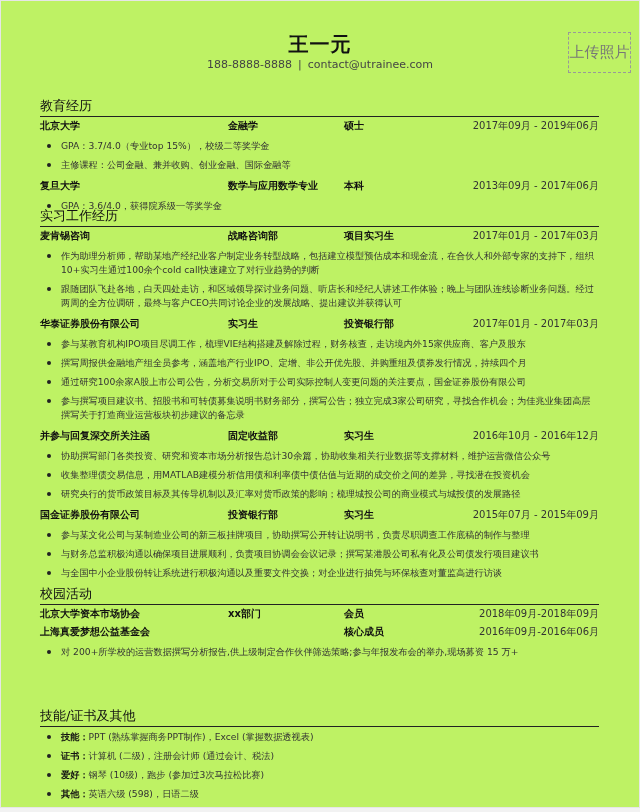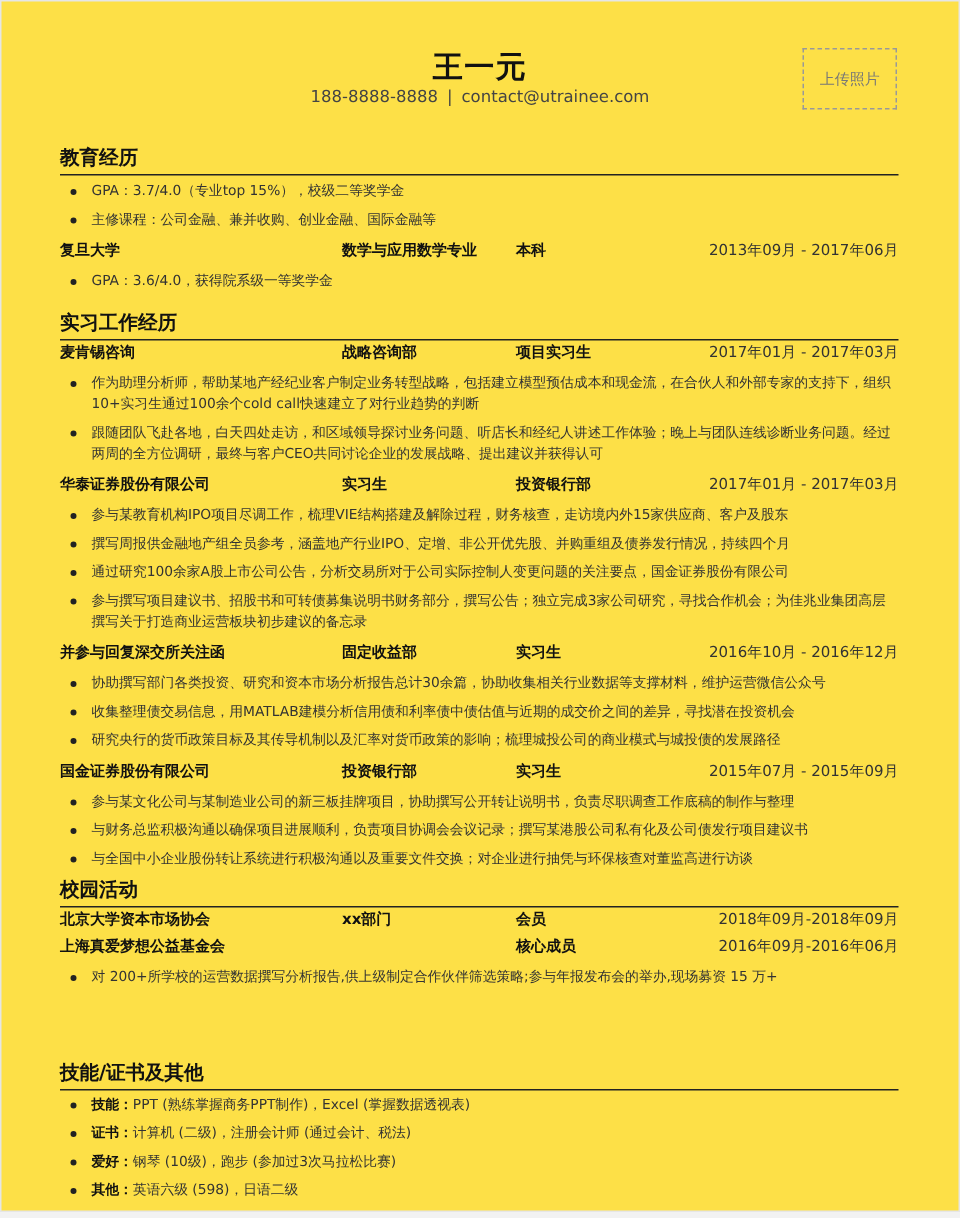--- a/index.html
+++ b/index.html
@@ -4,40 +4,40 @@
 <style>
   html, body { margin: 0; padding: 0; }
   body {
     width: 640px; height: 812px; overflow: hidden;
     background: #f2f2f2;
     font-family: "DejaVu Sans", "Liberation Sans", sans-serif;
     color: #222;
   }
   .page {
     position: absolute; left: 0; top: 0; width: 638px; height: 806px;
-    background: #fde047; border: 1px solid #e6e6e6;
+    background: #bef264; border: 1px solid #e6e6e6;
   }
   .header { position: relative; height: 82px; }
   .name {
     position: absolute; left: 0; right: 0; top: 30px; text-align: center;
     font-size: 20px; font-weight: bold; color: #111; letter-spacing: 1px;
   }
   .contact {
     position: absolute; left: 0; right: 0; top: 57px; text-align: center;
     font-size: 11px; color: #444;
   }
   .contact .sep { margin: 0 6px; }
   .photo {
-    position: absolute; left: 534px; top: 31px; width: 61px; height: 39px;
-    border: 1px dashed #999; font-size: 10px; color: #777;
+    position: absolute; left: 567px; top: 31px; width: 61px; height: 39px;
+    border: 1px dashed #999; font-size: 15px; color: #777;
     display: flex; align-items: center; justify-content: center;
   }
   .section { position: absolute; left: 39px; width: 559px; }
   .sec-title {
-    font-size: 13px; font-weight: bold; color: #111; height: 18px; line-height: 18px;
+    font-size: 13px; font-weight: normal; color: #111; height: 18px; line-height: 18px;
     border-bottom: 1.5px solid #222; padding-bottom: 1px;
   }
   .row {
     position: relative; height: 18px; line-height: 18px; font-size: 10px; font-weight: bold; color: #111;
   }
   .row span { position: absolute; top: 0; white-space: nowrap; }
   .row .c1 { left: 0; }
   .row .c2 { left: 188px; }
   .row .c3 { left: 304px; }
   .row .c4 { right: 0; font-weight: normal; color: #333; font-size: 10px; }
@@ -59,20 +59,26 @@
   <div class="header">
     <div class="name">王一元</div>
     <div class="contact">
       <span>188-8888-8888</span><span class="sep">|</span><span>contact@utrainee.com</span>
     </div>
     <div class="photo">上传照片</div>
   </div>
 
   <div class="section" style="top:96px;">
     <div class="sec-title">教育经历</div>
+    <div class="row">
+      <span class="c1">北京大学</span>
+      <span class="c2">金融学</span>
+      <span class="c3">硕士</span>
+      <span class="c4">2017年09月 - 2019年06月</span>
+    </div>
     <ul>
       <li>GPA：3.7/4.0（专业top 15%），校级二等奖学金</li>
       <li>主修课程：公司金融、兼并收购、创业金融、国际金融等</li>
     </ul>
     <div class="row">
       <span class="c1">复旦大学</span>
       <span class="c2">数学与应用数学专业</span>
       <span class="c3">本科</span>
       <span class="c4">2013年09月 - 2017年06月</span>
     </div>

